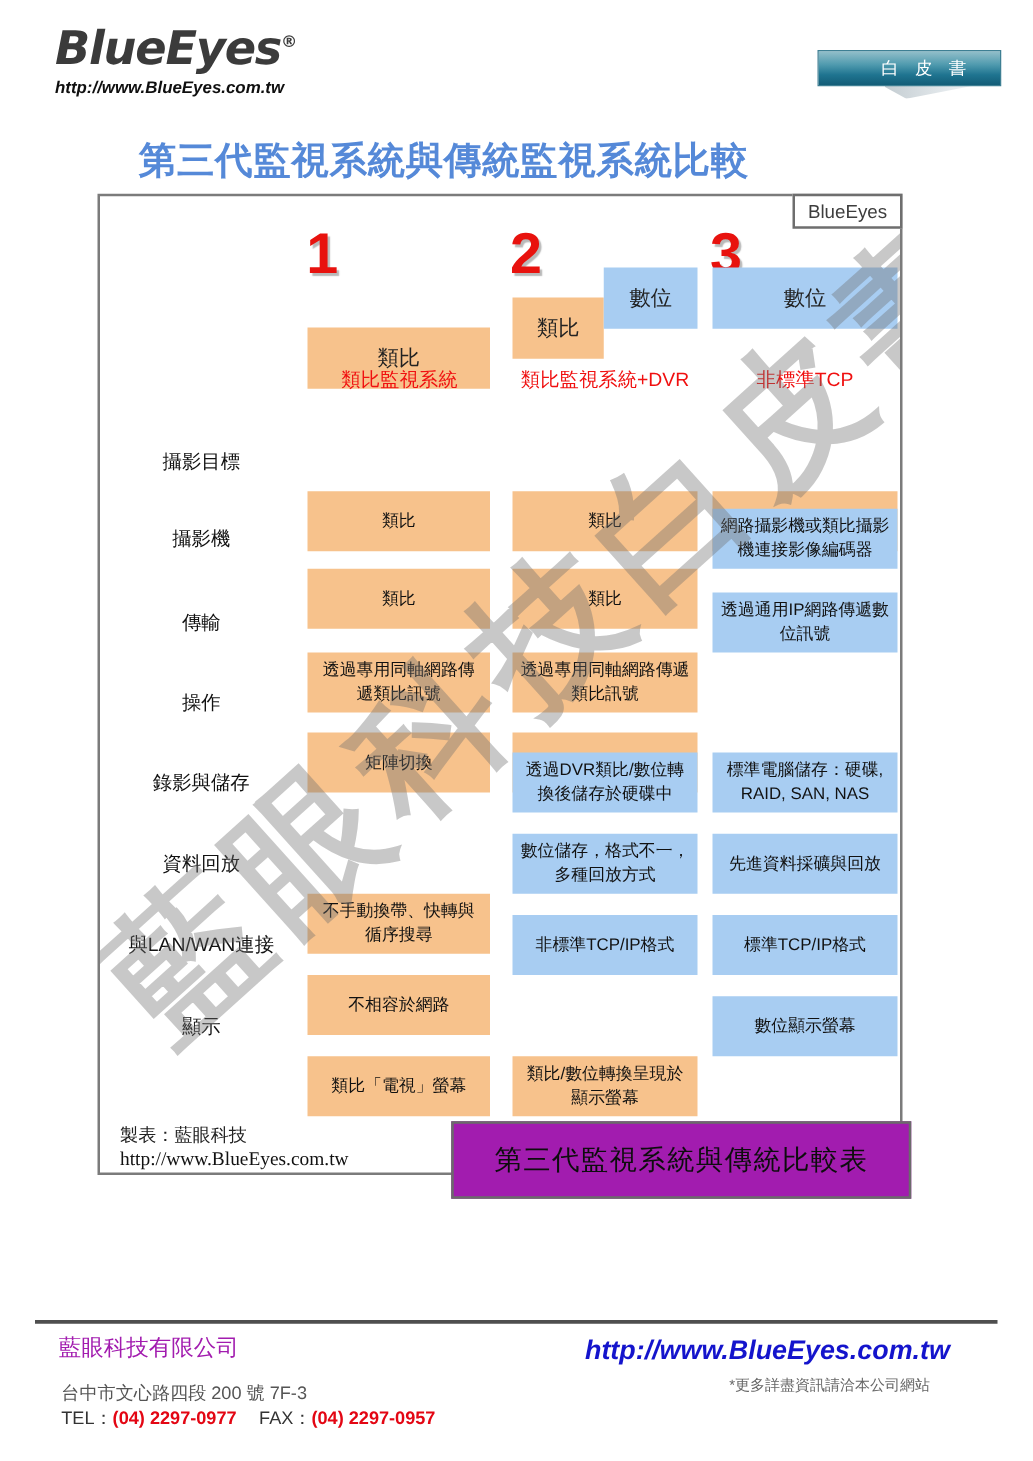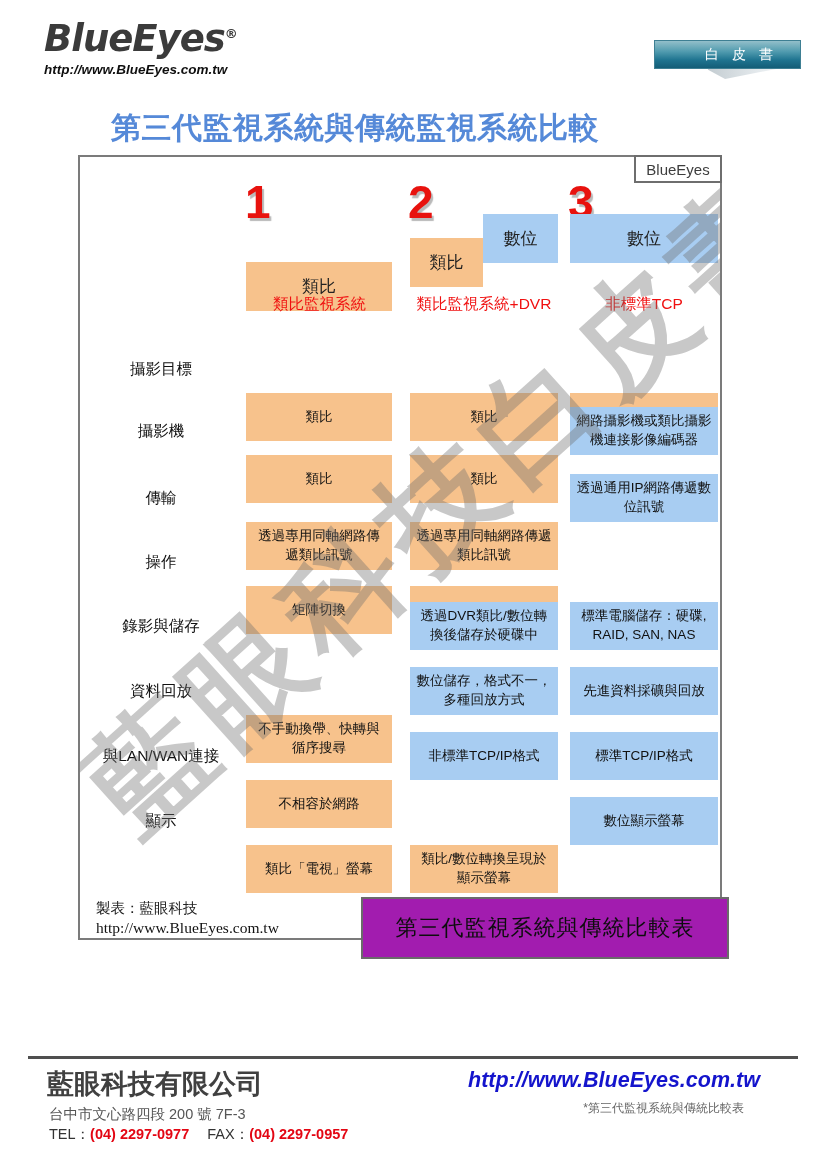--- a/index.html
+++ b/index.html
@@ -97,21 +97,21 @@
     font-family:"Liberation Serif", serif;
   }
   .caption-box{
     position:absolute;left:281px;top:740px;width:368px;height:62px;
     background:#a21caf;border:2px solid #6b6b6b;box-sizing:border-box;
     display:flex;align-items:center;justify-content:center;
     font-size:22px;color:#0d0d0d;letter-spacing:1px;z-index:6;
   }
   
   .footer-line{position:absolute;left:28px;top:1056px;width:770px;border-top:3px solid #4f4f4f;}
-  .company{position:absolute;left:47px;top:1066px;font-size:27px;font-weight:bold;color:#404040;}
+  .company{position:absolute;left:47px;top:1066px;font-size:18px;font-weight:normal;color:#a21caf;}
   .address{position:absolute;left:49px;top:1105px;font-size:14.5px;color:#555555;}
   .telline{position:absolute;left:49px;top:1125px;font-size:14.5px;color:#333333;}
   .telline .num{color:#e30613;font-weight:bold;}
   .telline .faxlab{margin-left:18px;}
   .furl{
     position:absolute;left:468px;top:1068px;width:280px;text-align:center;
     font-size:21.5px;font-weight:bold;font-style:italic;color:#1414cc;
   }
   .fnote{position:absolute;left:472px;top:1100px;width:272px;text-align:right;font-size:12px;color:#666666;}
 </style>
@@ -203,13 +203,13 @@
   </div>
 </div>
 
 <div class="footer-line"></div>
 <div class="company">藍眼科技有限公司</div>
 <div class="address">台中市文心路四段 200 號 7F-3</div>
 <div class="telline">
   <span>TEL：</span><span class="num">(04) 2297-0977</span><span class="faxlab">FAX：</span><span class="num">(04) 2297-0957</span>
 </div>
 <div class="furl">http://www.BlueEyes.com.tw</div>
-<div class="fnote">*第三代監視系統與傳統比較表</div>
+<div class="fnote">*更多詳盡資訊請洽本公司網站</div>
 
 </body></html>

